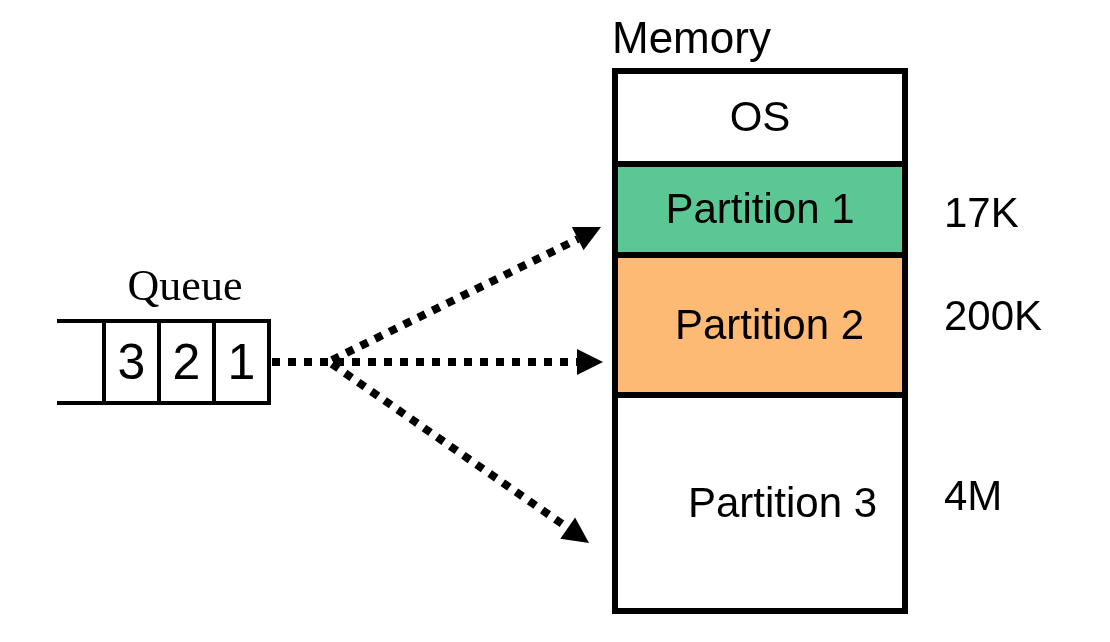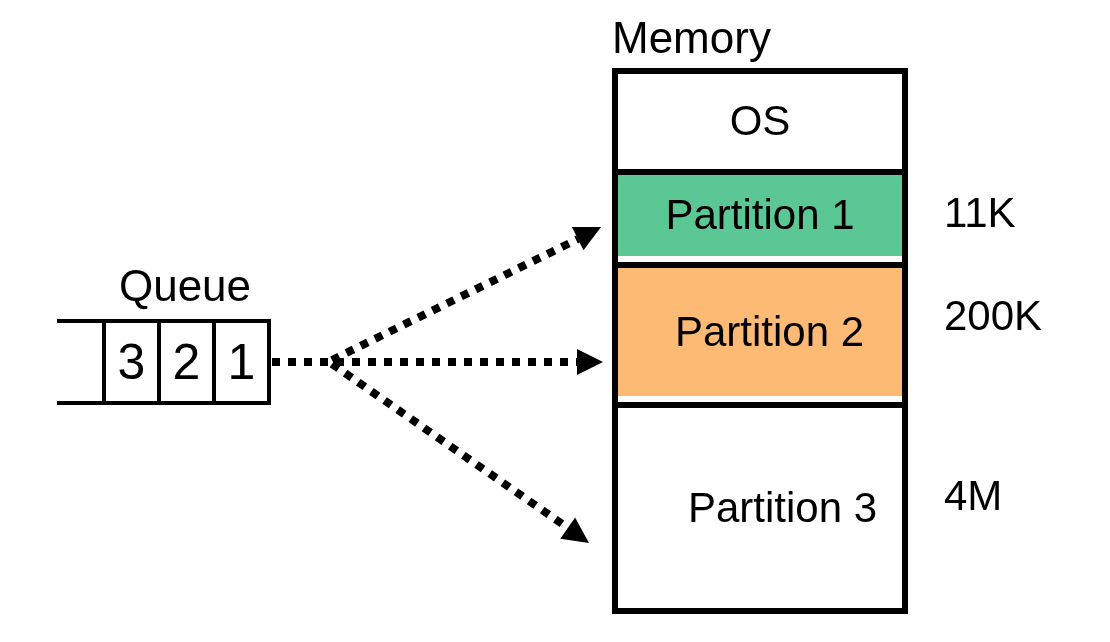--- a/index.html
+++ b/index.html
@@ -39,21 +39,20 @@
     flex-direction: column;
     background: #ffffff;
   }
   .sec {
     display: flex;
     align-items: center;
     justify-content: center;
     font-size: 42px;
     box-sizing: border-box;
     white-space: nowrap;
-    margin-top: 6px;
   }
   .sec-os { height: 88px; }
   .sec-p1 { height: 93px; border-top: 6px solid #000000; }
   .sec-p2 { height: 142px; border-top: 6px solid #000000; }
   .sec-p3 { height: 219px; border-top: 6px solid #000000; padding-left: 45px; }
 
   .size-label {
     position: absolute;
     left: 944px;
     font-size: 42px;
@@ -67,20 +66,21 @@
   
   .queue-title {
     position: absolute;
     left: 102px;
     top: 262px;
     width: 166px;
     text-align: center;
     font-size: 44px;
     line-height: 1.1;
     white-space: nowrap;
+    font-family: Liberation Serif, serif;
   }
   .queue-track {
     position: absolute;
     left: 57px;
     top: 319px;
     width: 214px;
     height: 86px;
     box-sizing: border-box;
     border-top: 4px solid #000000;
     border-bottom: 4px solid #000000;
@@ -129,21 +129,21 @@
       <span>Partition 1</span>
     </div>
     <div class="sec sec-p2" style="background-color: #fdba74; padding-left: 19px;">
       <span>Partition 2</span>
     </div>
     <div class="sec sec-p3" style="background-color: rgb(255, 255, 255);">
       <span>Partition 3</span>
     </div>
   </div>
 
-  <div class="size-label size-1">11K</div>
+  <div class="size-label size-1">17K</div>
   <div class="size-label size-2">200K</div>
   <div class="size-label size-3">4M</div>
 
   <div class="queue-title">Queue</div>
 
   <div class="queue-track">
     <div class="queue-tail"></div>
     <div class="queue-cell">
       <span>3</span>
     </div>

